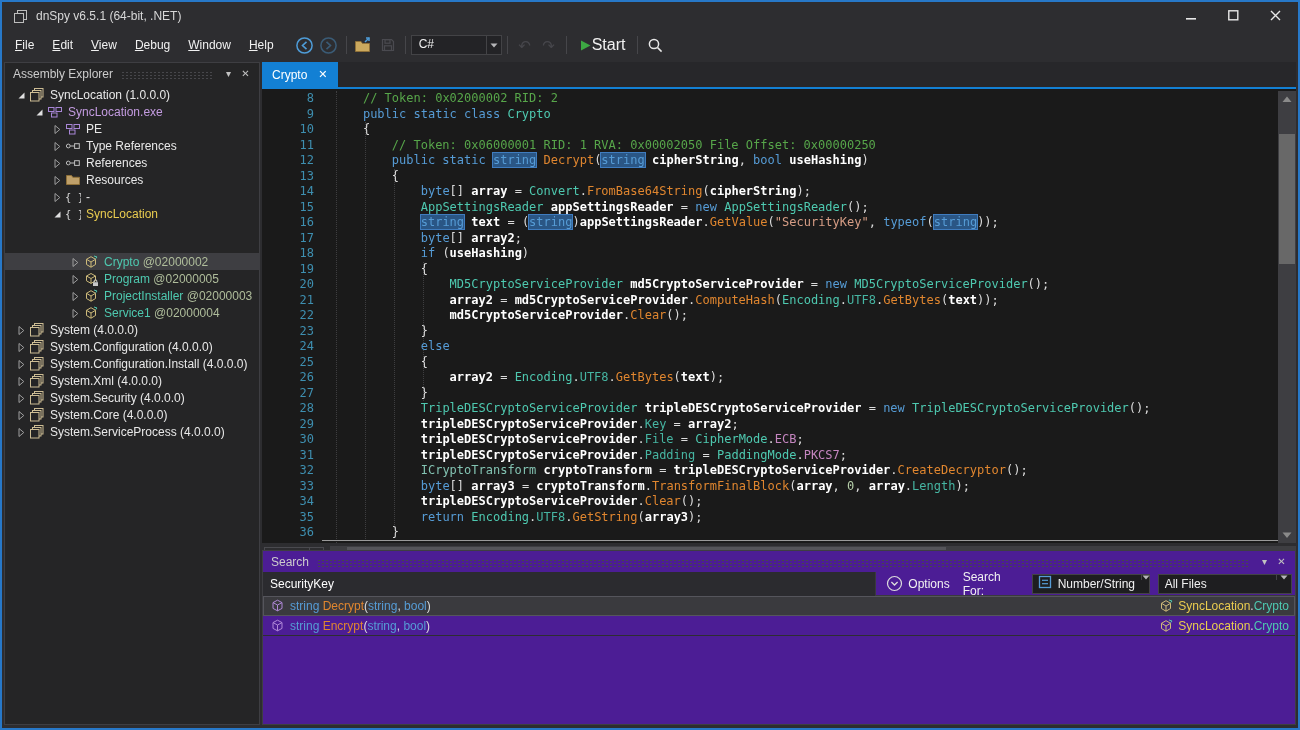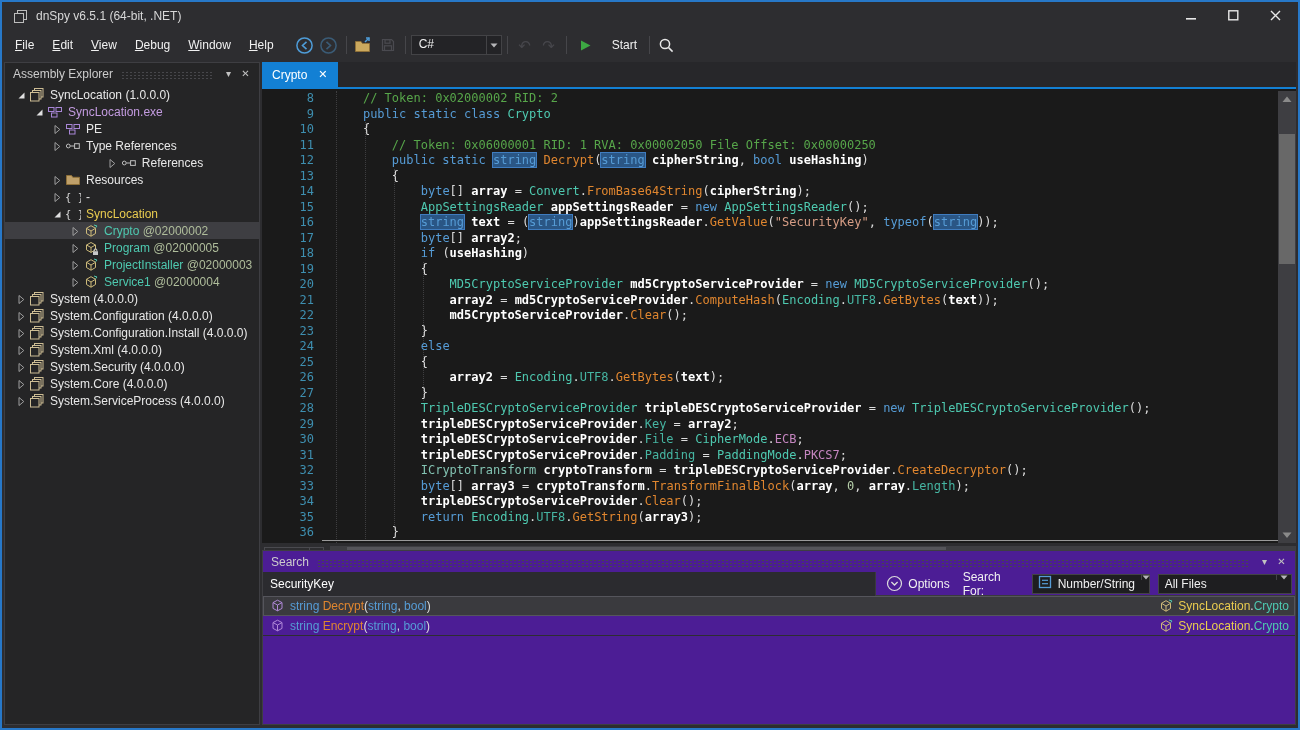--- a/index.html
+++ b/index.html
@@ -18,32 +18,32 @@
   .menubar { position:absolute; top:28px; left:0; right:0; height:30px; display:flex; align-items:center; font-size:12px; padding-left:4px; }
   .menu-item { padding:4px 9px; color:#F1F1F1; cursor:default; }
   .menu-item u { text-decoration:underline; }
   .toolbar { display:flex; align-items:center; margin-left:10px; }
   .tbtn { width:24px; height:24px; display:flex; align-items:center; justify-content:center; }
   .tbtn.dim { opacity:.42; }
   .tsep { width:1px; height:18px; background:#46464A; margin:0 5px; }
   .combo { display:flex; align-items:stretch; background:#232326; border:1px solid #434346; height:20px; }
   .combo .val { padding:1px 7px 0 7px; font-size:12px; color:#F1F1F1; width:74px; }
   .combo .caretbox { width:15px; display:flex; align-items:center; justify-content:center; border-left:1px solid #434346; }
-  .start { display:flex; gap:20px; align-items:center; padding:0 7px; font-size:12px; }
+  .start { display:flex; gap:0; align-items:center; padding:0 7px; font-size:16px; }
   .undoredo { font-size:15px; color:#6A6A72; line-height:1; }
   
   .sidebar { position:absolute; left:2px; top:60px; bottom:3px; width:256px; background:#252526; border:1px solid #3E3E42; }
   .panel-header { height:21px; display:flex; align-items:center; padding:0 5px 0 8px; font-size:12px; color:#CCCCCC; }
   .grip { flex:1; height:9px; margin:2px 8px 0 8px;
     background-image:radial-gradient(#47474B 1px, transparent 1.2px);
     background-size:4px 3px; background-position:0 1px; }
   .panel-btn { width:17px; height:16px; color:#C2C2C2; font-size:10px; display:flex; align-items:center; justify-content:center; }
   .tree { position:absolute; top:23px; left:0; right:0; bottom:0; overflow:hidden; font-size:12px; }
   .tree-row { height:17px; display:flex; align-items:center; white-space:pre; position:relative; }
-  .tree-row.selected { background:#3E3E42; }
+  .tree-row.selected { background:#3E3E42;margin-top:31px; }
   .tw-exp { width:15px; display:inline-flex; justify-content:center; flex:none; }
   .tw-icon { width:18px; display:inline-flex; justify-content:center; margin-right:4px; flex:none; }
   .tc-plain{color:#E8E8E8} .tc-module{color:var(--c-module,#C39BE0)}
   .tc-ns{color:var(--c-namespace,#E9CC4F)} .tc-type{color:var(--c-type,#4EC9B0)}
   .tc-token{color:var(--c-token-id,#AFBD9B)}
   
   .rightpane { position:absolute; left:260px; top:60px; right:2px; bottom:3px; }
   .tabstrip { position:absolute; top:0; left:0; right:0; height:25px; background:#27272A; }
   .tab { position:absolute; left:0; top:0; height:25px; background:var(--c-accent,#1380D4); color:#FFF; display:flex; align-items:center; padding:0 10px; font-size:12px; gap:11px; }
   .tab .x { font-size:11px; color:#FFF; }
@@ -250,21 +250,21 @@
             </svg></span><span class="tw-label"><span class="tc-plain">PE</span></span></div>
         <div class="tree-row" style="padding-left: 44px;"><span class="tw-exp" style="display: inline-flex; align-items: center;"><svg width="10" height="10">
               <path d="M3 1.5 L3 9.5 L7.8 5.5 Z" fill="none" stroke="#9E9E9E"></path>
             </svg></span><span class="tw-icon" style="display: inline-flex; align-items: center;"><svg width="16" height="16">
               <g fill="none" stroke="#BFBFBF">
                 <circle cx="3.3" cy="8" r="1.9"></circle>
                 <line x1="5.4" y1="8" x2="9.4" y2="8"></line>
                 <rect x="9.6" y="5.7" width="4.7" height="4.7"></rect>
               </g>
             </svg></span><span class="tw-label"><span class="tc-plain">Type References</span></span></div>
-        <div class="tree-row" style="padding-left: 44px; justify-content: center;"><span class="tw-exp" style="display: inline-flex; align-items: center;"><svg width="10" height="10">
+        <div class="tree-row" style="padding-left: 44px;"><span class="tw-exp" style="display: inline-flex; align-items: center;"><svg width="10" height="10">
               <path d="M3 1.5 L3 9.5 L7.8 5.5 Z" fill="none" stroke="#9E9E9E"></path>
             </svg></span><span class="tw-icon" style="display: inline-flex; align-items: center;"><svg width="16" height="16">
               <g fill="none" stroke="#BFBFBF">
                 <circle cx="3.3" cy="8" r="1.9"></circle>
                 <line x1="5.4" y1="8" x2="9.4" y2="8"></line>
                 <rect x="9.6" y="5.7" width="4.7" height="4.7"></rect>
               </g>
             </svg></span><span class="tw-label"><span class="tc-plain">References</span></span></div>
         <div class="tree-row" style="padding-left: 44px;"><span class="tw-exp" style="display: inline-flex; align-items: center;"><svg width="10" height="10">
               <path d="M3 1.5 L3 9.5 L7.8 5.5 Z" fill="none" stroke="#9E9E9E"></path>

